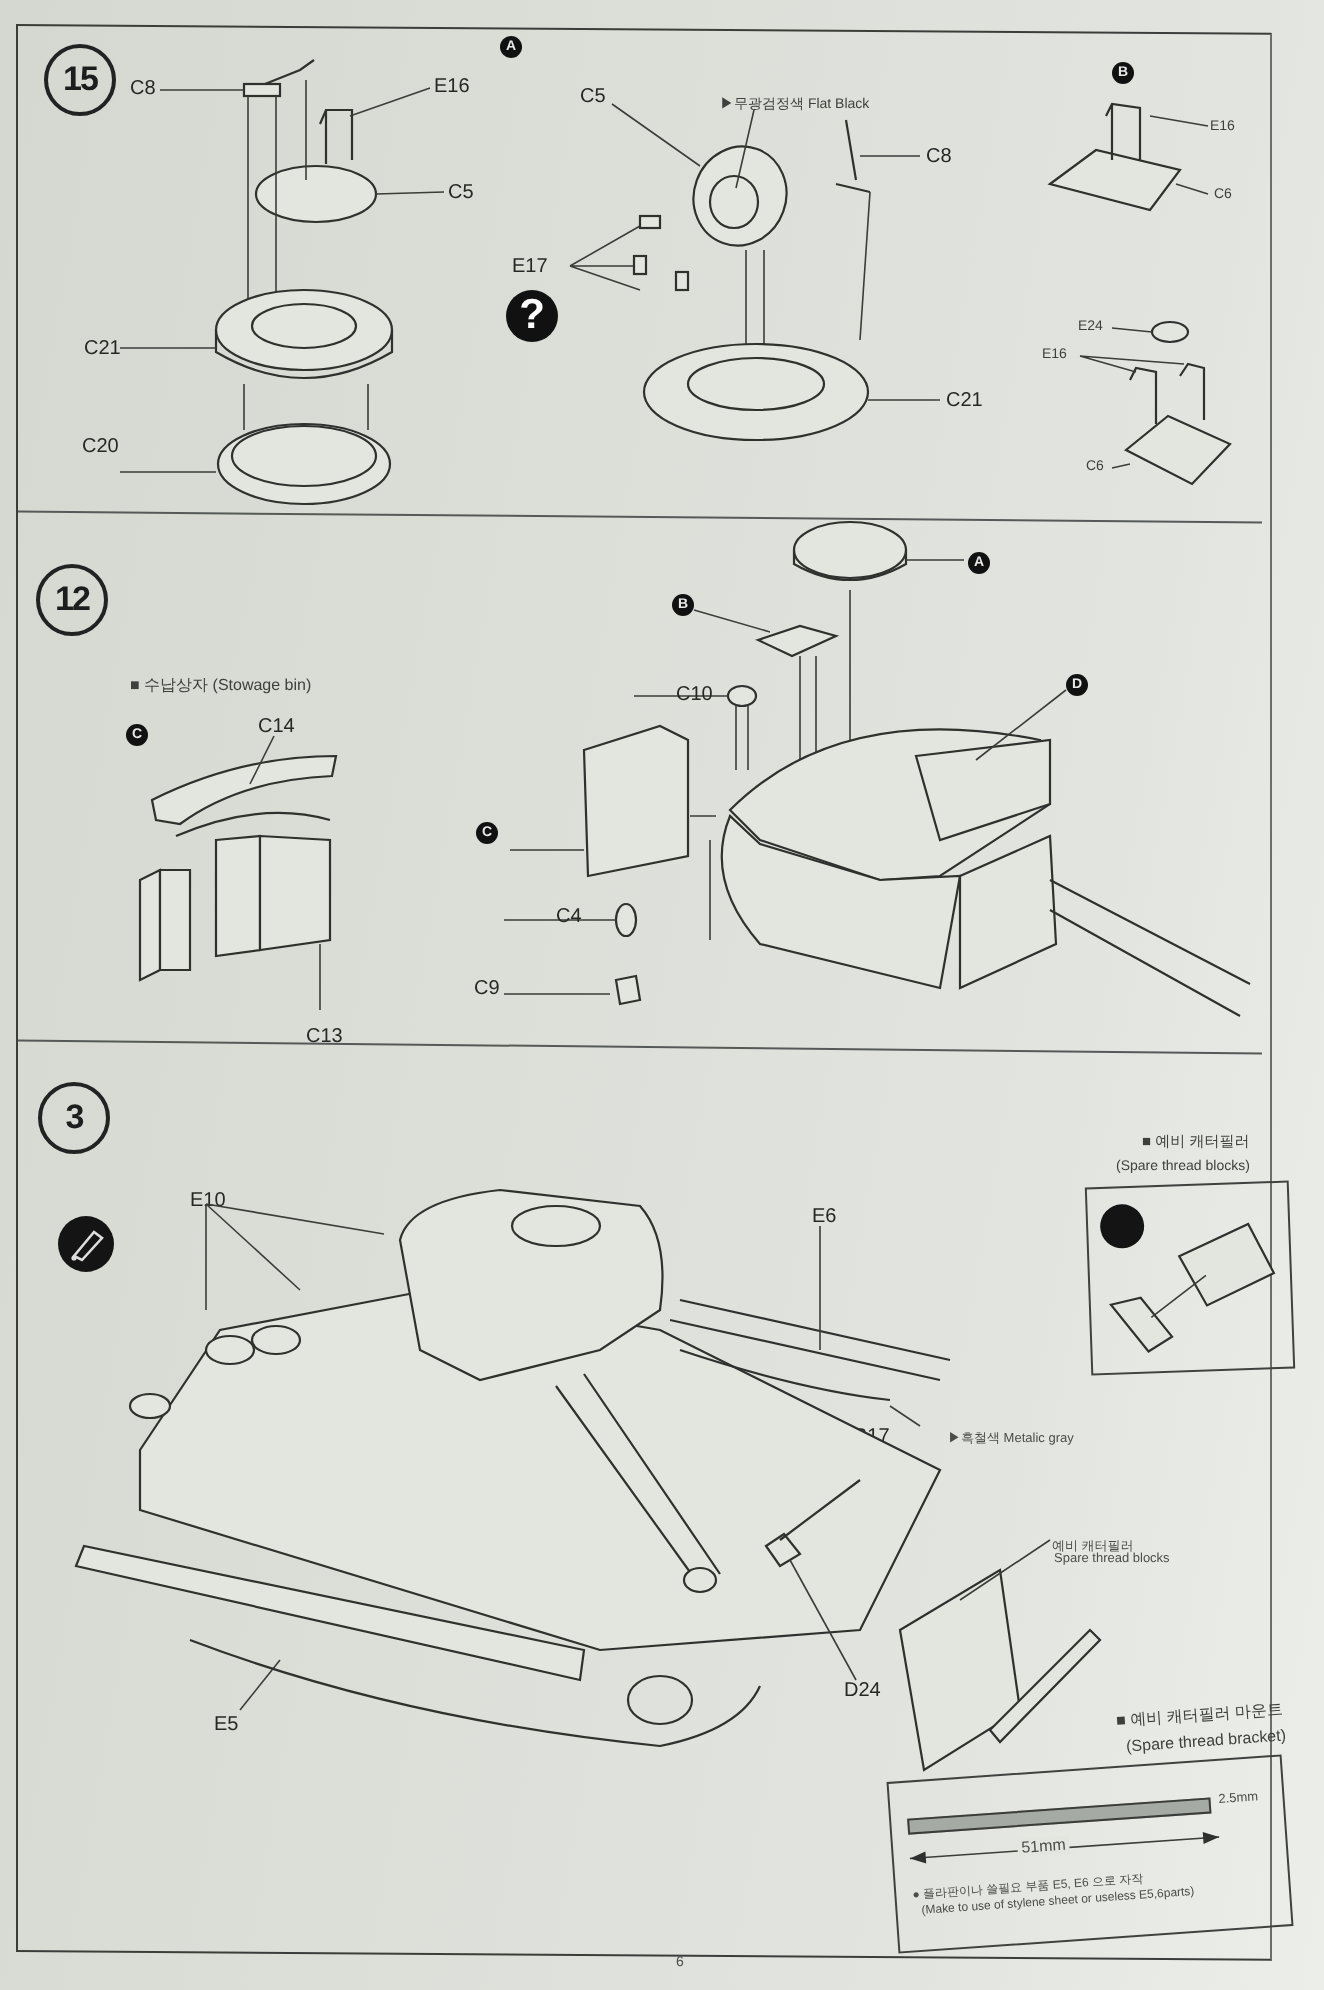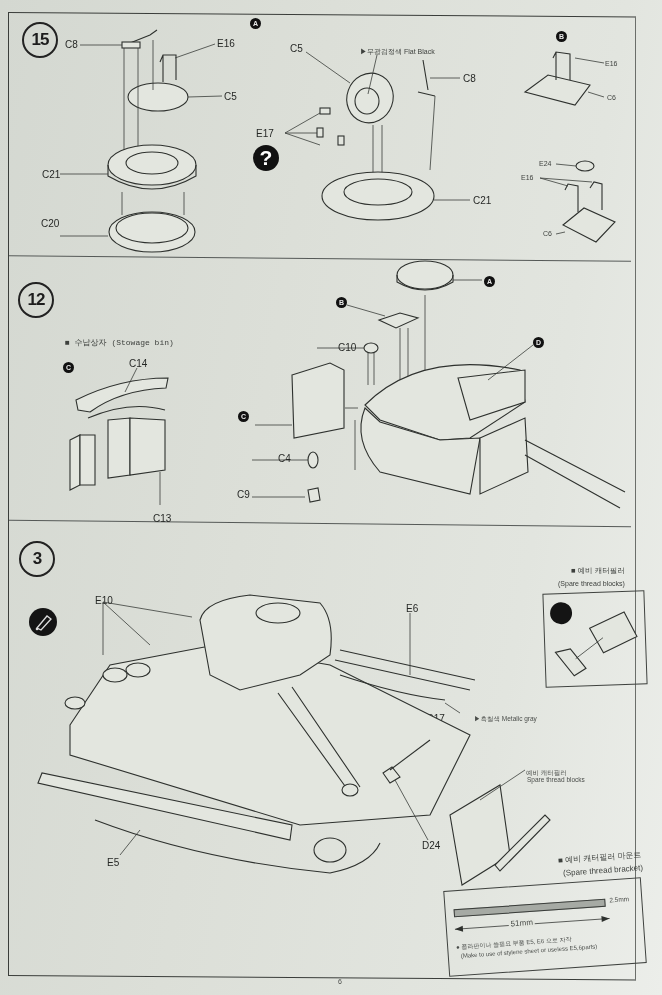--- a/index.html
+++ b/index.html
@@ -87,21 +87,21 @@
   <div class="lbl" style="left:473px;top:195px;">C21</div>
 
   <div class="badge" style="left:556px;top:31px;">B</div>
   <div class="lbl small" style="left:605px;top:60px;">E16</div>
   <div class="lbl small" style="left:607px;top:94px;">C6</div>
   <div class="lbl small" style="left:539px;top:160px;">E24</div>
   <div class="lbl small" style="left:521px;top:174px;">E16</div>
   <div class="lbl small" style="left:543px;top:230px;">C6</div>
 
   <div class="step" style="left:18px;top:282px;">12</div>
-  <div class="lbl small" style="left:65px;top:337px;font-size:8px;font-family:Liberation Mono, monospace;">■ 수납상자 (Stowage bin)</div>
+  <div class="lbl small" style="left:65px;top:337px;font-size:8px;">■ 수납상자 (Stowage bin)</div>
   <div class="badge" style="left:63px;top:362px;">C</div>
   <div class="lbl" style="left:129px;top:358px;">C14</div>
   <div class="lbl" style="left:153px;top:513px;">C13</div>
 
   <svg style="left:0;top:260px;width:662px;height:265px;">
 
     <path class="inkf" d="M76 140 Q120 118 168 118 L166 128 Q120 130 90 152 L78 150 Z"></path>
     <path class="lead" d="M137 108 L125 132"></path>
     <path class="inkf" d="M70 180 L80 175 L80 225 L70 230 Z"></path>
     <path class="inkf" d="M80 175 L95 175 L95 225 L80 225 Z"></path>

